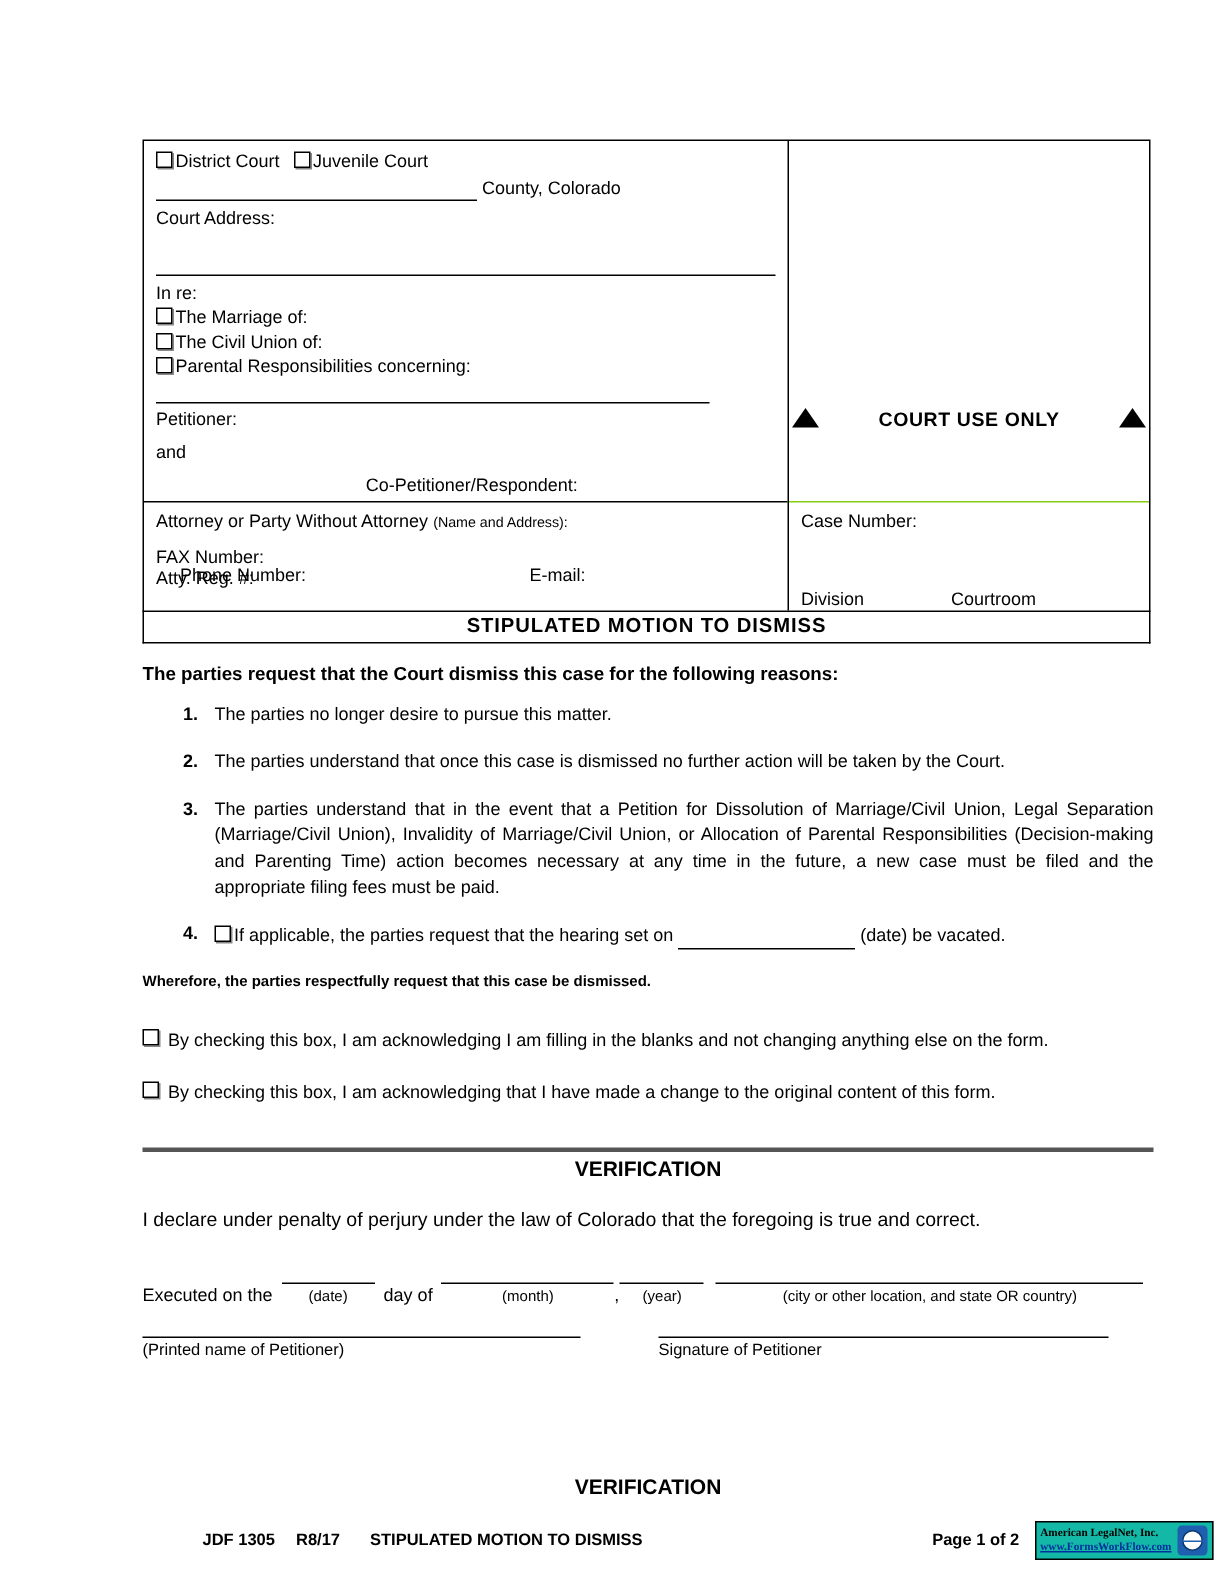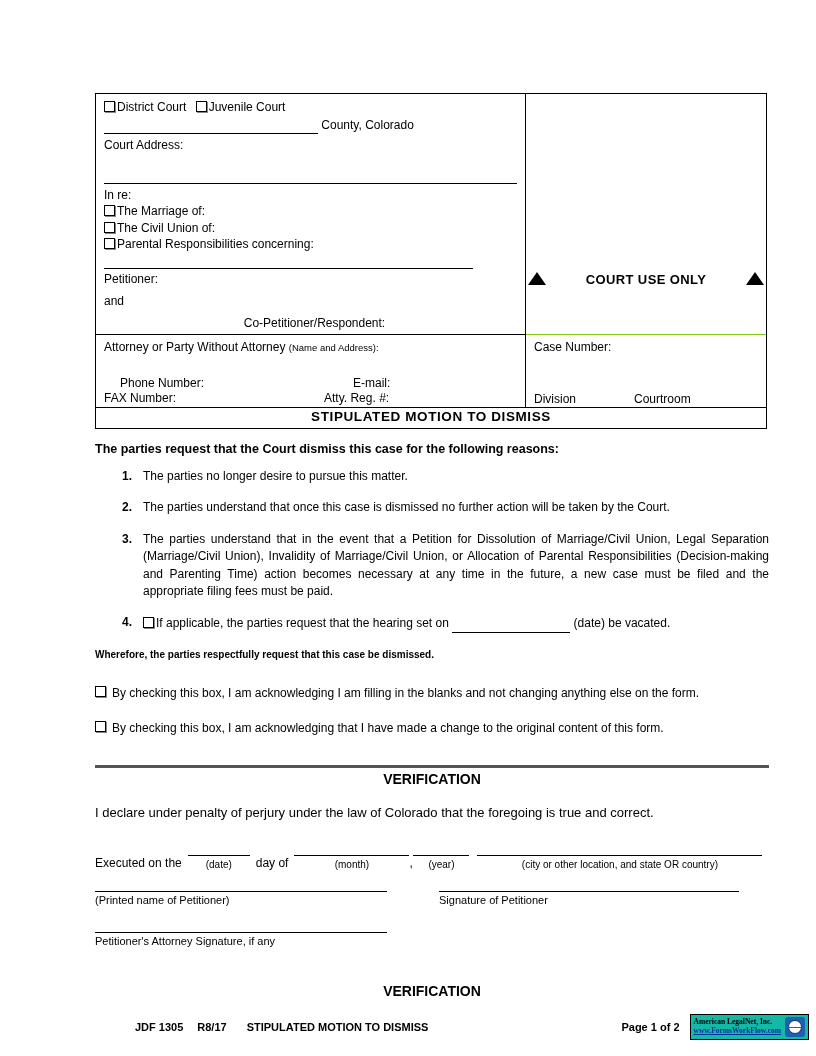--- a/index.html
+++ b/index.html
@@ -353,21 +353,21 @@
 
       <div class="cap-bot">
         <div>
           <span>Attorney or Party Without Attorney</span>
           <span class="small">(Name and Address):</span>
         </div>
         <div style="position:absolute; left:24px; bottom:17px; width:410px; display:flex;gap:13px;">
           <span style="width:220px;">Phone Number:</span>
           <span>E-mail:</span>
         </div>
-        <div style="position:absolute; left:8px; bottom:2px; width:410px; display:flex;">
+        <div style="position:absolute; left:8px; bottom:15px; width:410px; display:flex;flex-direction:column;">
           <span style="width:220px;">FAX Number:</span>
           <span>Atty. Reg. #:</span>
         </div>
       </div>
     </div>
 
     <div class="caption-right">
       <div style="height:240px; position:relative;">
         <div class="court-use">
           <span class="tri left"></span><span>COURT USE ONLY</span><span class="tri right"></span>
@@ -454,24 +454,20 @@
       <div style="width:292px;">
         <div class="sigline"></div>
         <div class="sig-label">(Printed name of Petitioner)</div>
       </div>
       <div style="width:52px;"></div>
       <div style="width:300px;">
         <div class="sigline"></div>
         <div class="sig-label">Signature of Petitioner</div>
       </div>
     </div>
-    <div style="margin-top:25px; width:292px;">
-      <div class="sigline"></div>
-      <div class="sig-label">Petitioner's Attorney Signature, if any</div>
-    </div>
   </div>
 
   <div class="verif2">VERIFICATION</div>
 
   <div class="footer">
     <span class="left">JDF 1305</span>
     <span style="display:inline-block; width:14px;"></span>
     <span class="left">R8/17</span>
     <span style="display:inline-block; width:20px;"></span>
     <span class="left">STIPULATED MOTION TO DISMISS</span>

